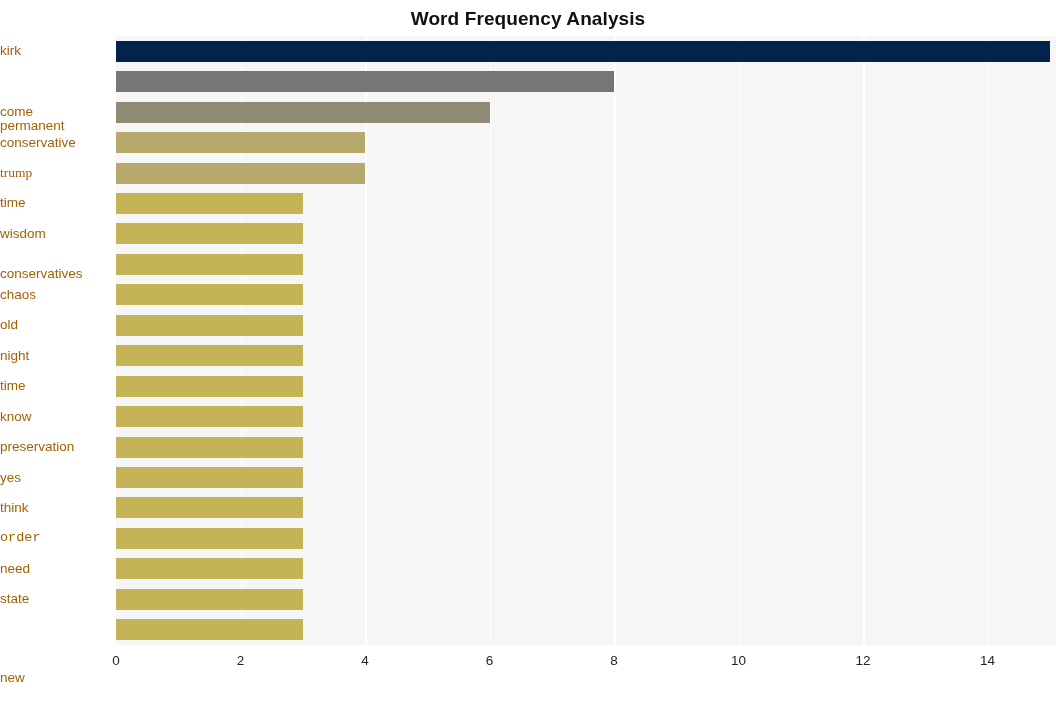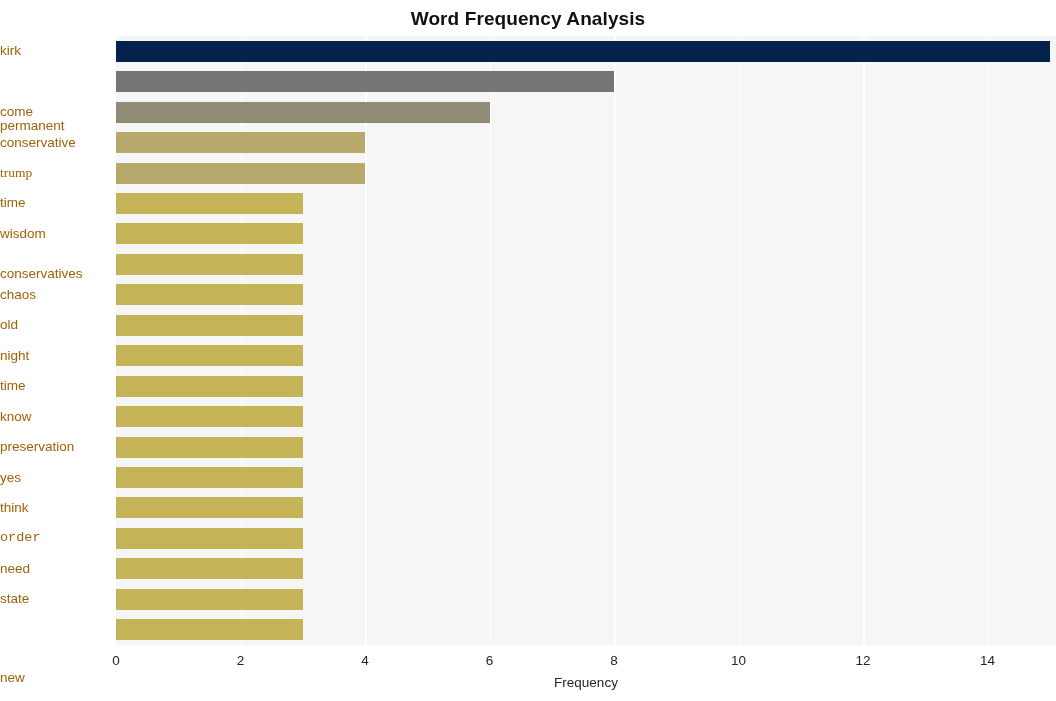--- a/index.html
+++ b/index.html
@@ -186,15 +186,14 @@
       <div class="x-tick-label" style="left: 116px;">0</div>
       <div class="x-tick-label" style="left: 240.503px;">2</div>
       <div class="x-tick-label" style="left: 365.007px;">4</div>
       <div class="x-tick-label" style="left: 489.51px;">6</div>
       <div class="x-tick-label" style="left: 614.013px;">8</div>
       <div class="x-tick-label" style="left: 738.517px;">10</div>
       <div class="x-tick-label" style="left: 863.02px;">12</div>
       <div class="x-tick-label" style="left: 987.523px;">14</div>
     </div>
 
-  <div id="x-axis-title">Frequency</div>
 
 </div>
 
 </body></html>

